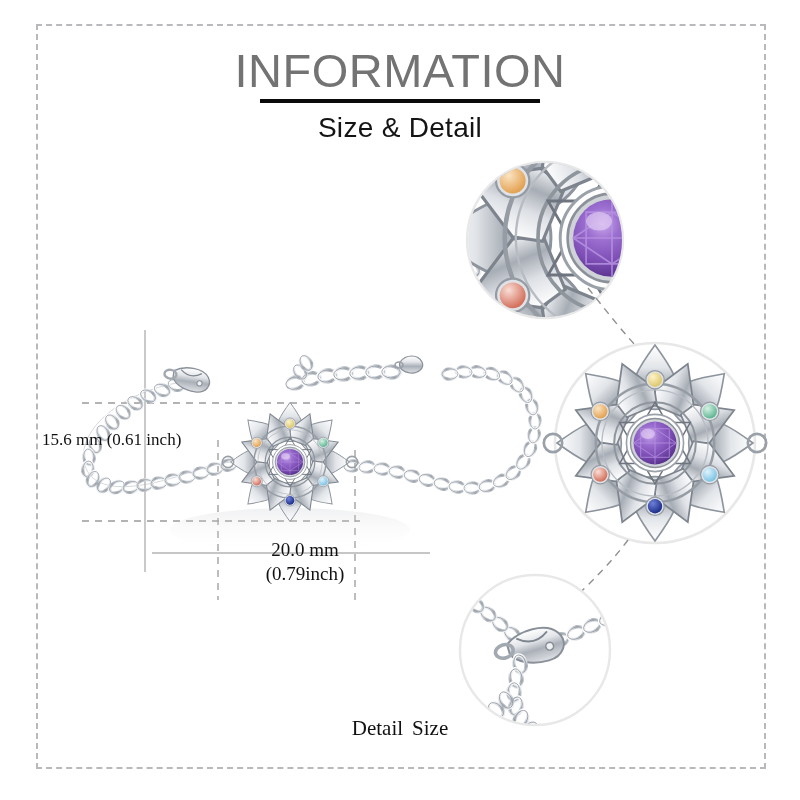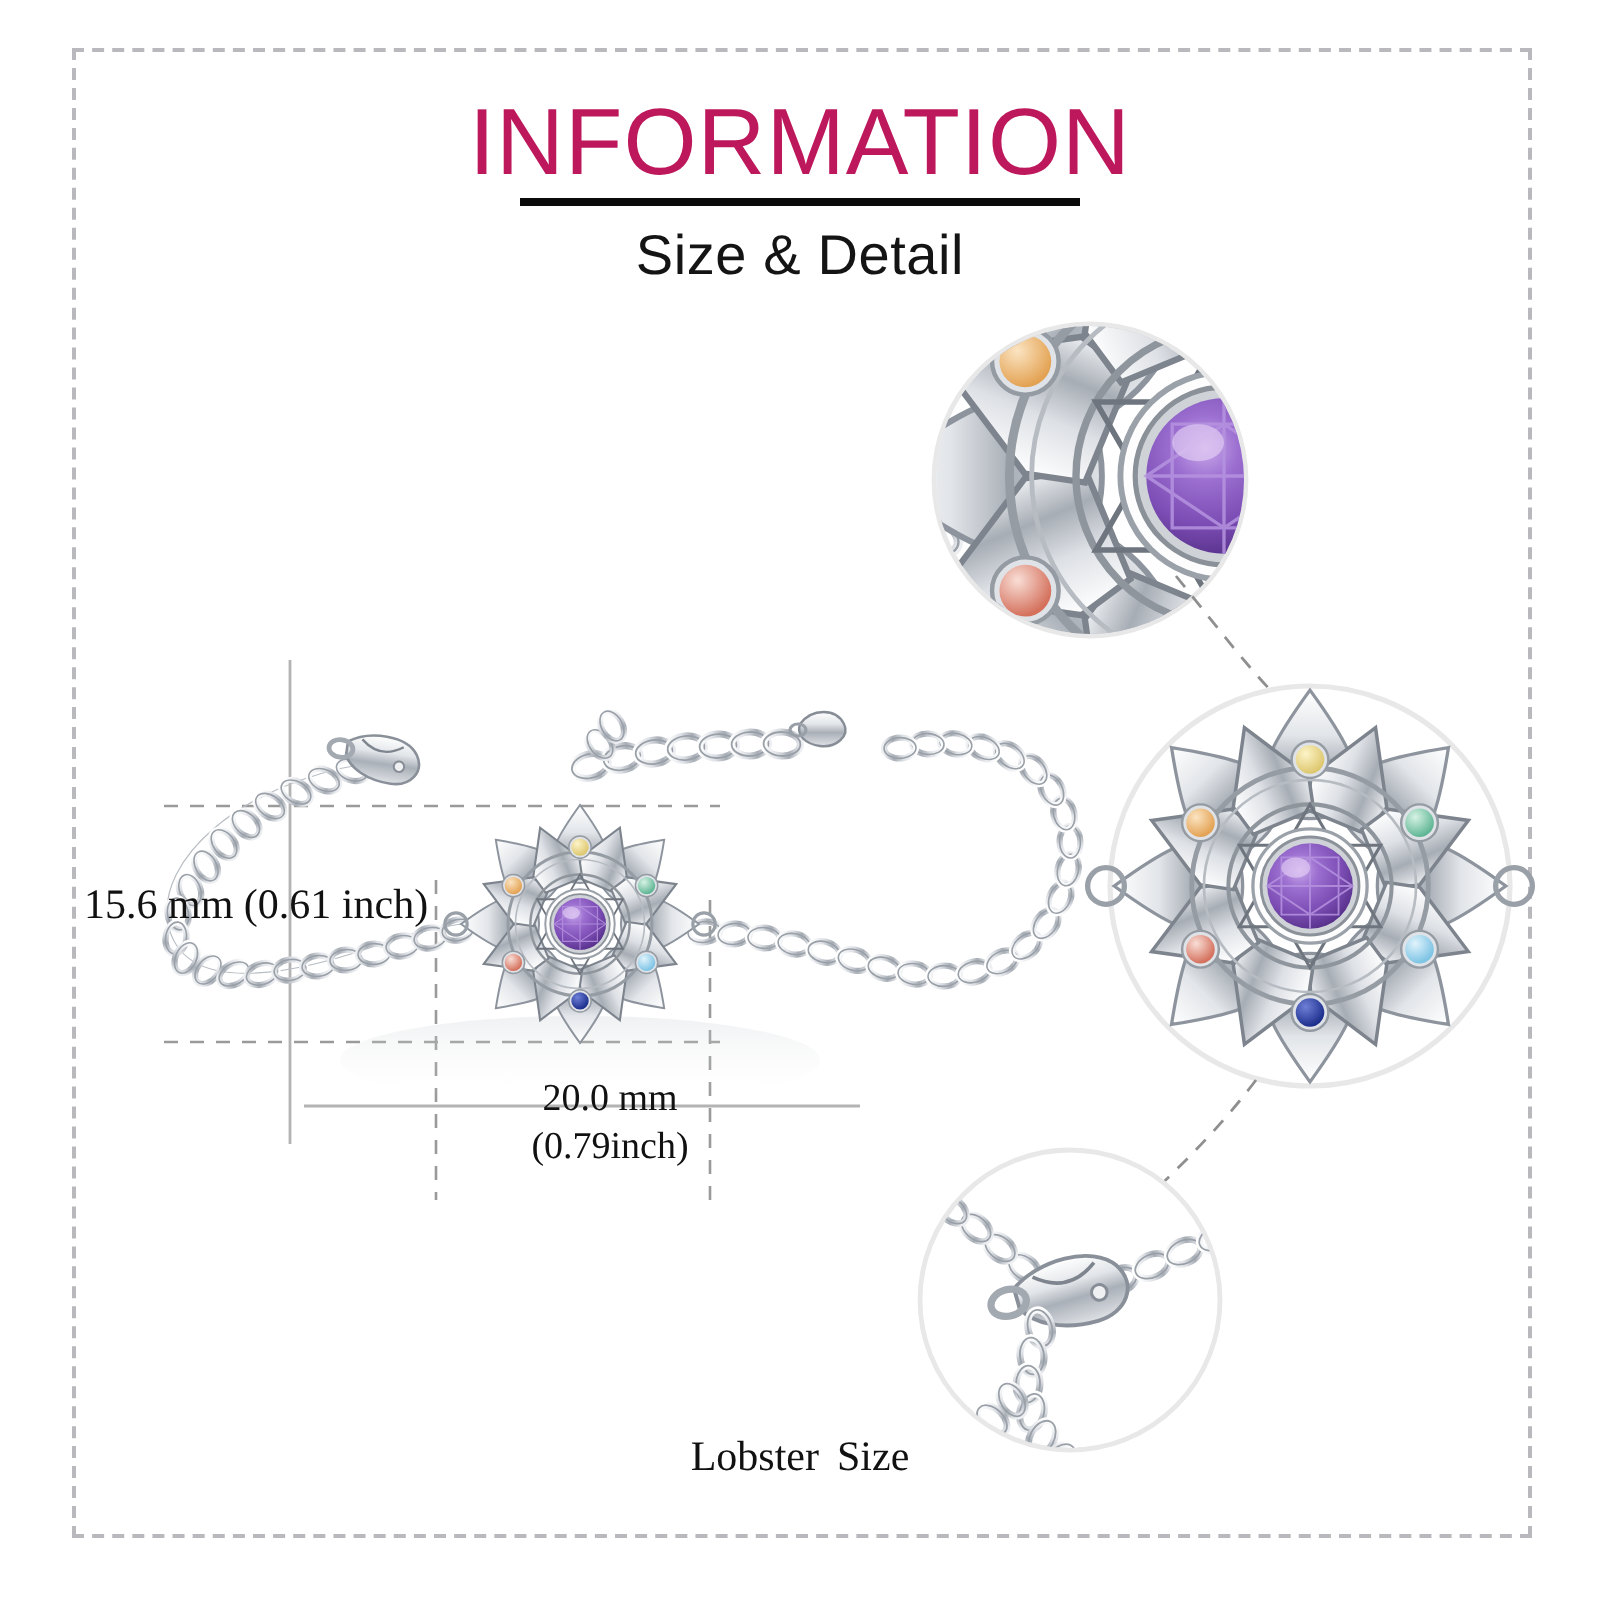--- a/index.html
+++ b/index.html
@@ -34,21 +34,21 @@
     left: 0;
     top: 46px;
     width: 800px;
     text-align: center;
   }
   #main-title {
     font-family: "Liberation Sans", "DejaVu Sans", sans-serif;
     font-size: 47px;
     font-weight: 400;
     letter-spacing: 0.5px;
-    color: #be185d;
+    color: #737373;
     line-height: 1.05;
     display: inline-block;
   }
   #title-rule {
     width: 280px;
     height: 4px;
     background: #0a0a0a;
     margin: 4px auto 0 auto;
   }
   #subtitle {
@@ -68,22 +68,22 @@
 
   
   .dim-text {
     position: absolute;
     font-family: "Liberation Serif", "DejaVu Serif", serif;
     color: #111111;
     white-space: nowrap;
   }
   #dim-height-label {
     left: 42px;
-    top: 440px;
-    font-size: 21px;
+    top: 430px;
+    font-size: 17px;
   }
   #dim-width-block {
     left: 205px;
     top: 538px;
     width: 200px;
     text-align: center;
     font-size: 19px;
     line-height: 1.25;
   }
   #clasp-caption {
@@ -456,16 +456,16 @@
   </svg>
 
   <div class="dim-text" id="dim-height-label">15.6 mm  (0.61 inch)</div>
 
   <div class="dim-text" id="dim-width-block">
     <div>20.0 mm</div>
     <div>(0.79inch)</div>
   </div>
 
   <div class="dim-text" id="clasp-caption">
-    <span>Lobster</span><span class="gap"></span><span>Size</span>
+    <span>Detail</span><span class="gap"></span><span>Size</span>
   </div>
 
 </div>
 
 </body></html>

